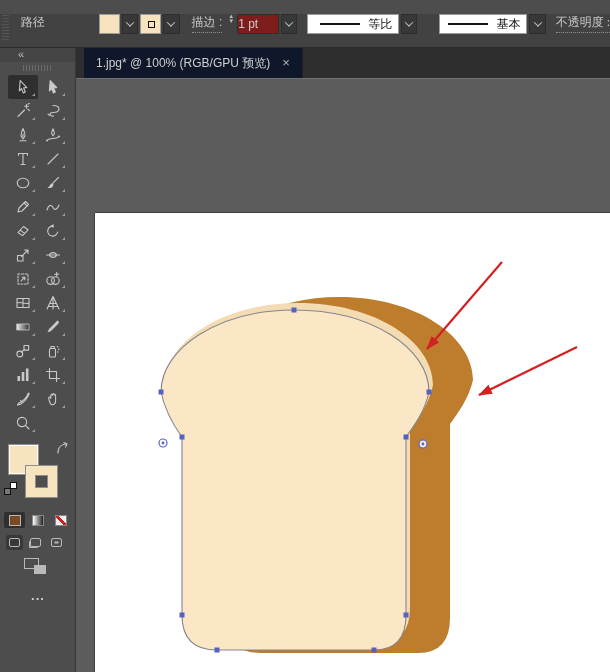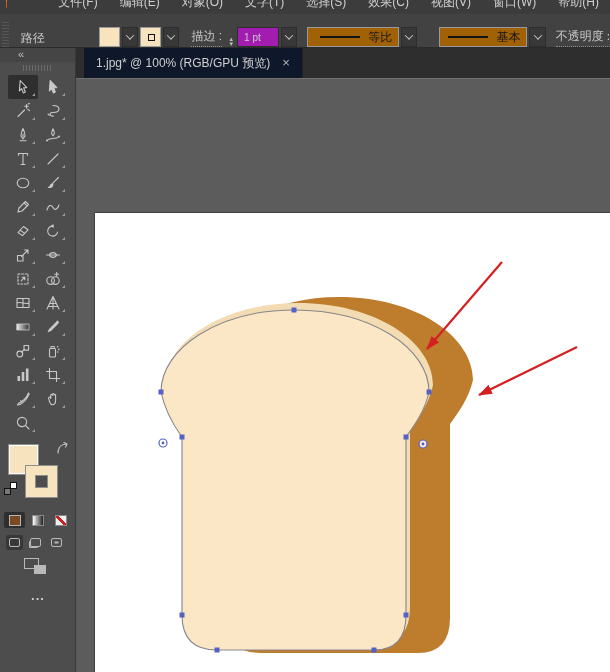--- a/index.html
+++ b/index.html
@@ -13,40 +13,40 @@
   #menubar-inner { height:24px; margin-top:-10px; display:flex; align-items:center; }
   .mb-icon { display:inline-block; margin-left:6px; }
   .appmark1 { width:13px; height:11px; background:linear-gradient(135deg,#d97a2f 0 45%,#b55d1d 45% 100%); border-radius:2px; }
   .appmark2 { width:17px; height:11px; margin-left:14px;
     background:linear-gradient(90deg,#c96a2f 0 30%,#3c3c3c 30% 40%,#b55d1d 40% 75%,#3c3c3c 75% 82%,#d97a2f 82% 100%); }
   #menu-items { display:flex; margin-left:26px; }
   .menu-item { color:#CFCFCF; font-size:12px; padding:4px 11px; white-space:nowrap; }
 
   
   #controlbar { position:absolute; left:0; top:14px; width:610px; height:34px;
-    background:#424242; border-bottom:1px solid #2B2B2B; display:flex; align-items:flex-end;
+    background:#424242; border-bottom:1px solid #2B2B2B; display:flex; align-items:flex-start;
     overflow:hidden; white-space:nowrap; }
   .cb-grip { width:7px; height:26px; margin-left:2px;
     background:repeating-linear-gradient(0deg,#5a5a5a 0 1px,transparent 1px 3px); opacity:.8; }
   #cb-type { color:#C9C9C9; font-size:12px; margin-left:12px; width:30px; }
   .swatch { width:22px; height:20px; border:1px solid #9a9a9a; margin-left:2px; position:relative; }
   #cb-fill-swatch { margin-left:50px; }
   #cb-stroke-swatch .inner-sq { position:absolute; left:7px; top:6px; width:7px; height:7px;
     border:1.5px solid #111; background:transparent; }
   .chev-btn { width:17px; height:20px; background:#383838; border:1px solid #2d2d2d;
     margin-left:2px; display:inline-flex; align-items:center; justify-content:center; }
   .chev { width:6px; height:6px; border-right:1.6px solid #C4C4C4; border-bottom:1.6px solid #C4C4C4;
     transform:rotate(45deg) translate(-1px,-1px); }
   .cb-label { color:#C9C9C9; font-size:12px; margin-left:12px;
     border-bottom:1px dotted #8f8f8f; padding-bottom:1px; }
   #cb-spinner { display:inline-flex; flex-direction:column; margin-left:6px; }
   #cb-spinner span { font-size:6px; line-height:5px; color:#BDBDBD; }
-  #cb-stroke-val { width:44px; height:20px; background:#a21caf; border:1px solid #2d2d2d;
-    color:#CCCCCC; font-size:10px; display:inline-flex; align-items:center; padding-left:6px; margin-left:3px; }
-  .wide-drop { height:20px; background:#a16207; border:1px solid #9a9a9a; display:inline-flex;
+  #cb-stroke-val { width:44px; height:20px; background:#7f1d1d; border:1px solid #2d2d2d;
+    color:#CCCCCC; font-size:12px; display:inline-flex; align-items:center; margin-left:3px; }
+  .wide-drop { height:20px; background:#ffffff; border:1px solid #9a9a9a; display:inline-flex;
     align-items:center; justify-content:flex-end; padding:0 6px; margin-left:10px; }
   .wide-drop .wline { height:2px; background:#141414; width:40px; margin-right:8px; }
   .wide-drop .wlabel { color:#141414; font-size:12px; }
   #cb-opacity { margin-left:10px;font-family:Liberation Serif, serif; }
 
   
   #toolbar { position:absolute; left:0; top:48px; width:76px; height:624px;
     background:#4D4D4D; border-right:1px solid #383838; }
   #tb-head { height:14px; background:#454545; color:#BFBFBF; font-size:11px;
     line-height:12px; padding-left:18px; }
@@ -105,37 +105,20 @@
     background:#5C5C5C; border-top:1px solid #707070; overflow:hidden; }
   #artboard { position:absolute; left:19px; top:134px; width:515px; height:460px;
     background:#FFFFFF; box-shadow:-1px 0 0 #3f3f3f, 0 -1px 0 #3f3f3f; }
   #art-svg { position:absolute; left:0; top:0; }
 </style>
 </head>
 <body>
 
 <div id="app">
 
-  <div id="menubar">
-    <div id="menubar-inner">
-      <span class="mb-icon appmark1"></span>
-      <span class="mb-icon appmark2"></span>
-      <div id="menu-items">
-          <span class="menu-item">文件(F)</span>
-          <span class="menu-item">编辑(E)</span>
-          <span class="menu-item">对象(O)</span>
-          <span class="menu-item">文字(T)</span>
-          <span class="menu-item">选择(S)</span>
-          <span class="menu-item">效果(C)</span>
-          <span class="menu-item">视图(V)</span>
-          <span class="menu-item">窗口(W)</span>
-          <span class="menu-item">帮助(H)</span>
-        </div>
-    </div>
-  </div>
 
   <div id="controlbar">
     <span class="cb-grip"></span>
     <span id="cb-type">路径</span>
     <span class="swatch" id="cb-fill-swatch" style="background: rgb(247, 227, 190);"></span>
     <span class="chev-btn">
         <span class="chev"></span>
       </span>
     <span class="swatch" id="cb-stroke-swatch" style="background: rgb(247, 227, 190);">
         <span class="inner-sq"></span>

